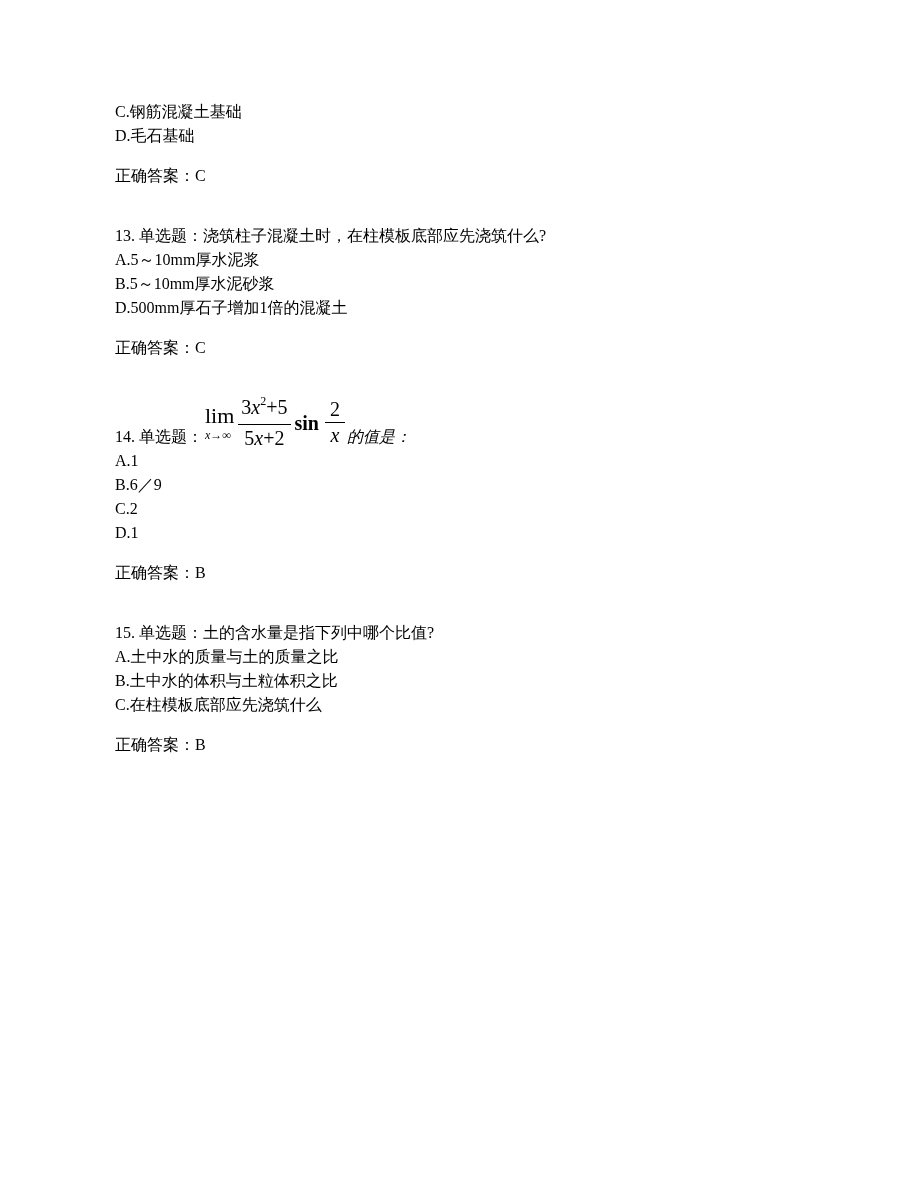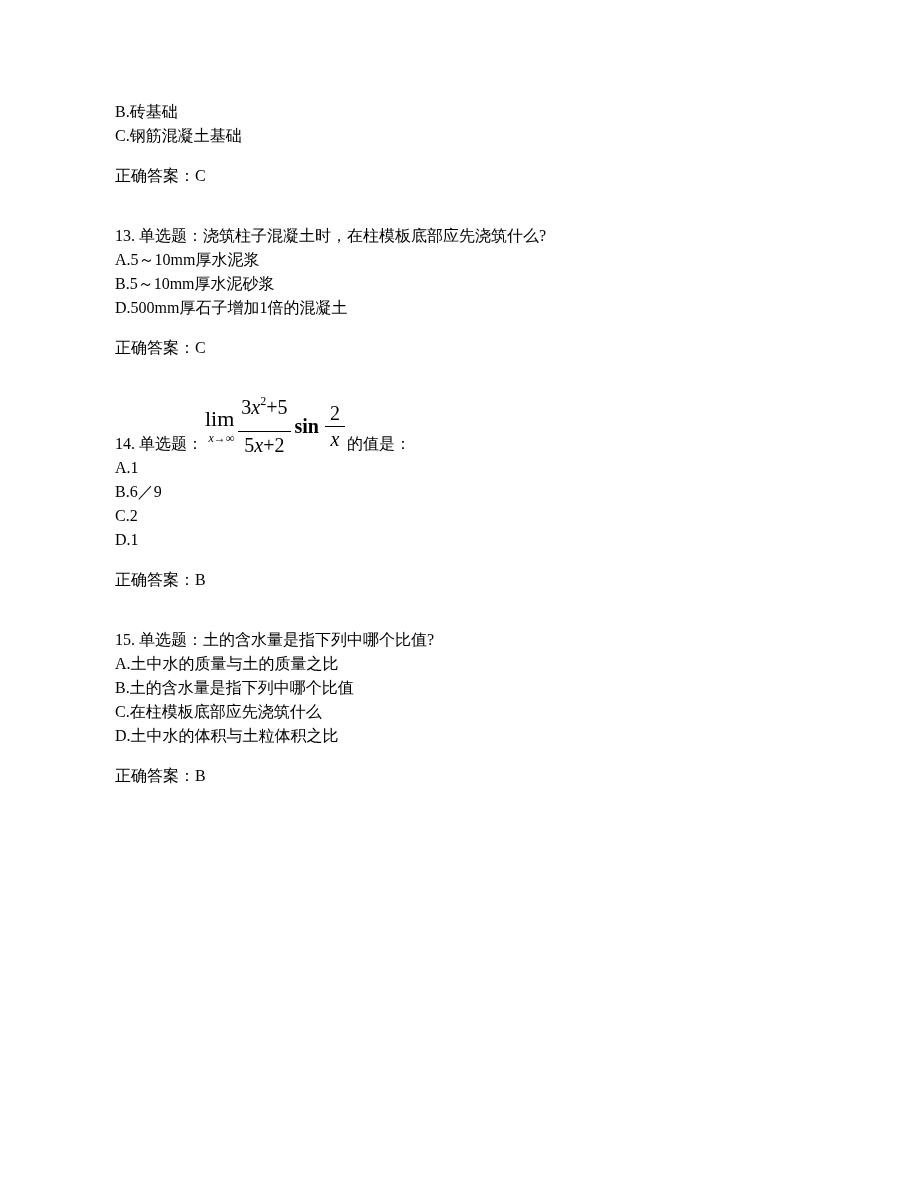--- a/index.html
+++ b/index.html
@@ -35,41 +35,41 @@
     .math-block {
       display: inline-flex;
       align-items: center;
       font-family: "Times New Roman", serif;
       font-size: 20px;
       padding: 0 2px;
     }
     .lim-part {
       display: inline-flex;
       flex-direction: column;
-      align-items: flex-end;
+      align-items: flex-start;
       line-height: 1;
       margin-right: 4px;
     }
     .lim-top {
       font-size: 22px;
     }
     .lim-bot {
       font-size: 12px;
       margin-top: 2px;
     }
     .frac {
       display: inline-flex;
       flex-direction: column;
       align-items: center;
       line-height: 1.1;
       vertical-align: middle;
     }
     .frac .num {
       border-bottom: 1.5px solid #000;
-      padding: 0 3px 13px 3px;
+      padding: 0 3px 6px 3px;
     }
     .frac .den {
       padding: 2px 3px 0 3px;
     }
     .sup {
       font-size: 12px;
       vertical-align: super;
       position: relative;
       top: -1px;
     }
@@ -93,28 +93,29 @@
       font-style: italic;
     }
     .italic {
       font-style: italic;
     }
     .q14-prefix {
       padding-bottom: 0px;
     }
     .q14-suffix {
       padding-bottom: 0px;
+      font-style: italic;
     }
   </style>
 </head>
 <body>
 
 <div>
-  <div class="line">B.砖基础</div>
   <div class="line">C.钢筋混凝土基础</div>
+  <div class="line">D.毛石基础</div>
   <div class="line answer">正确答案：C</div>
 </div>
 
 <div class="spacer-large"></div>
 
 <div>
   <div class="line">13. 单选题：浇筑柱子混凝土时，在柱模板底部应先浇筑什么?</div>
   <div class="line">A.5～10mm厚水泥浆</div>
   <div class="line">B.5～10mm厚水泥砂浆</div>
   <div class="line">D.500mm厚石子增加1倍的混凝土</div>
@@ -148,17 +149,16 @@
   <div class="line">C.2</div>
   <div class="line">D.1</div>
   <div class="line answer">正确答案：B</div>
 </div>
 
 <div class="spacer-large"></div>
 
 <div>
   <div class="line">15. 单选题：土的含水量是指下列中哪个比值?</div>
   <div class="line">A.土中水的质量与土的质量之比</div>
-  <div class="line">B.土的含水量是指下列中哪个比值</div>
+  <div class="line">B.土中水的体积与土粒体积之比</div>
   <div class="line">C.在柱模板底部应先浇筑什么</div>
-  <div class="line">D.土中水的体积与土粒体积之比</div>
   <div class="line answer">正确答案：B</div>
 </div>
 
 </body></html>

